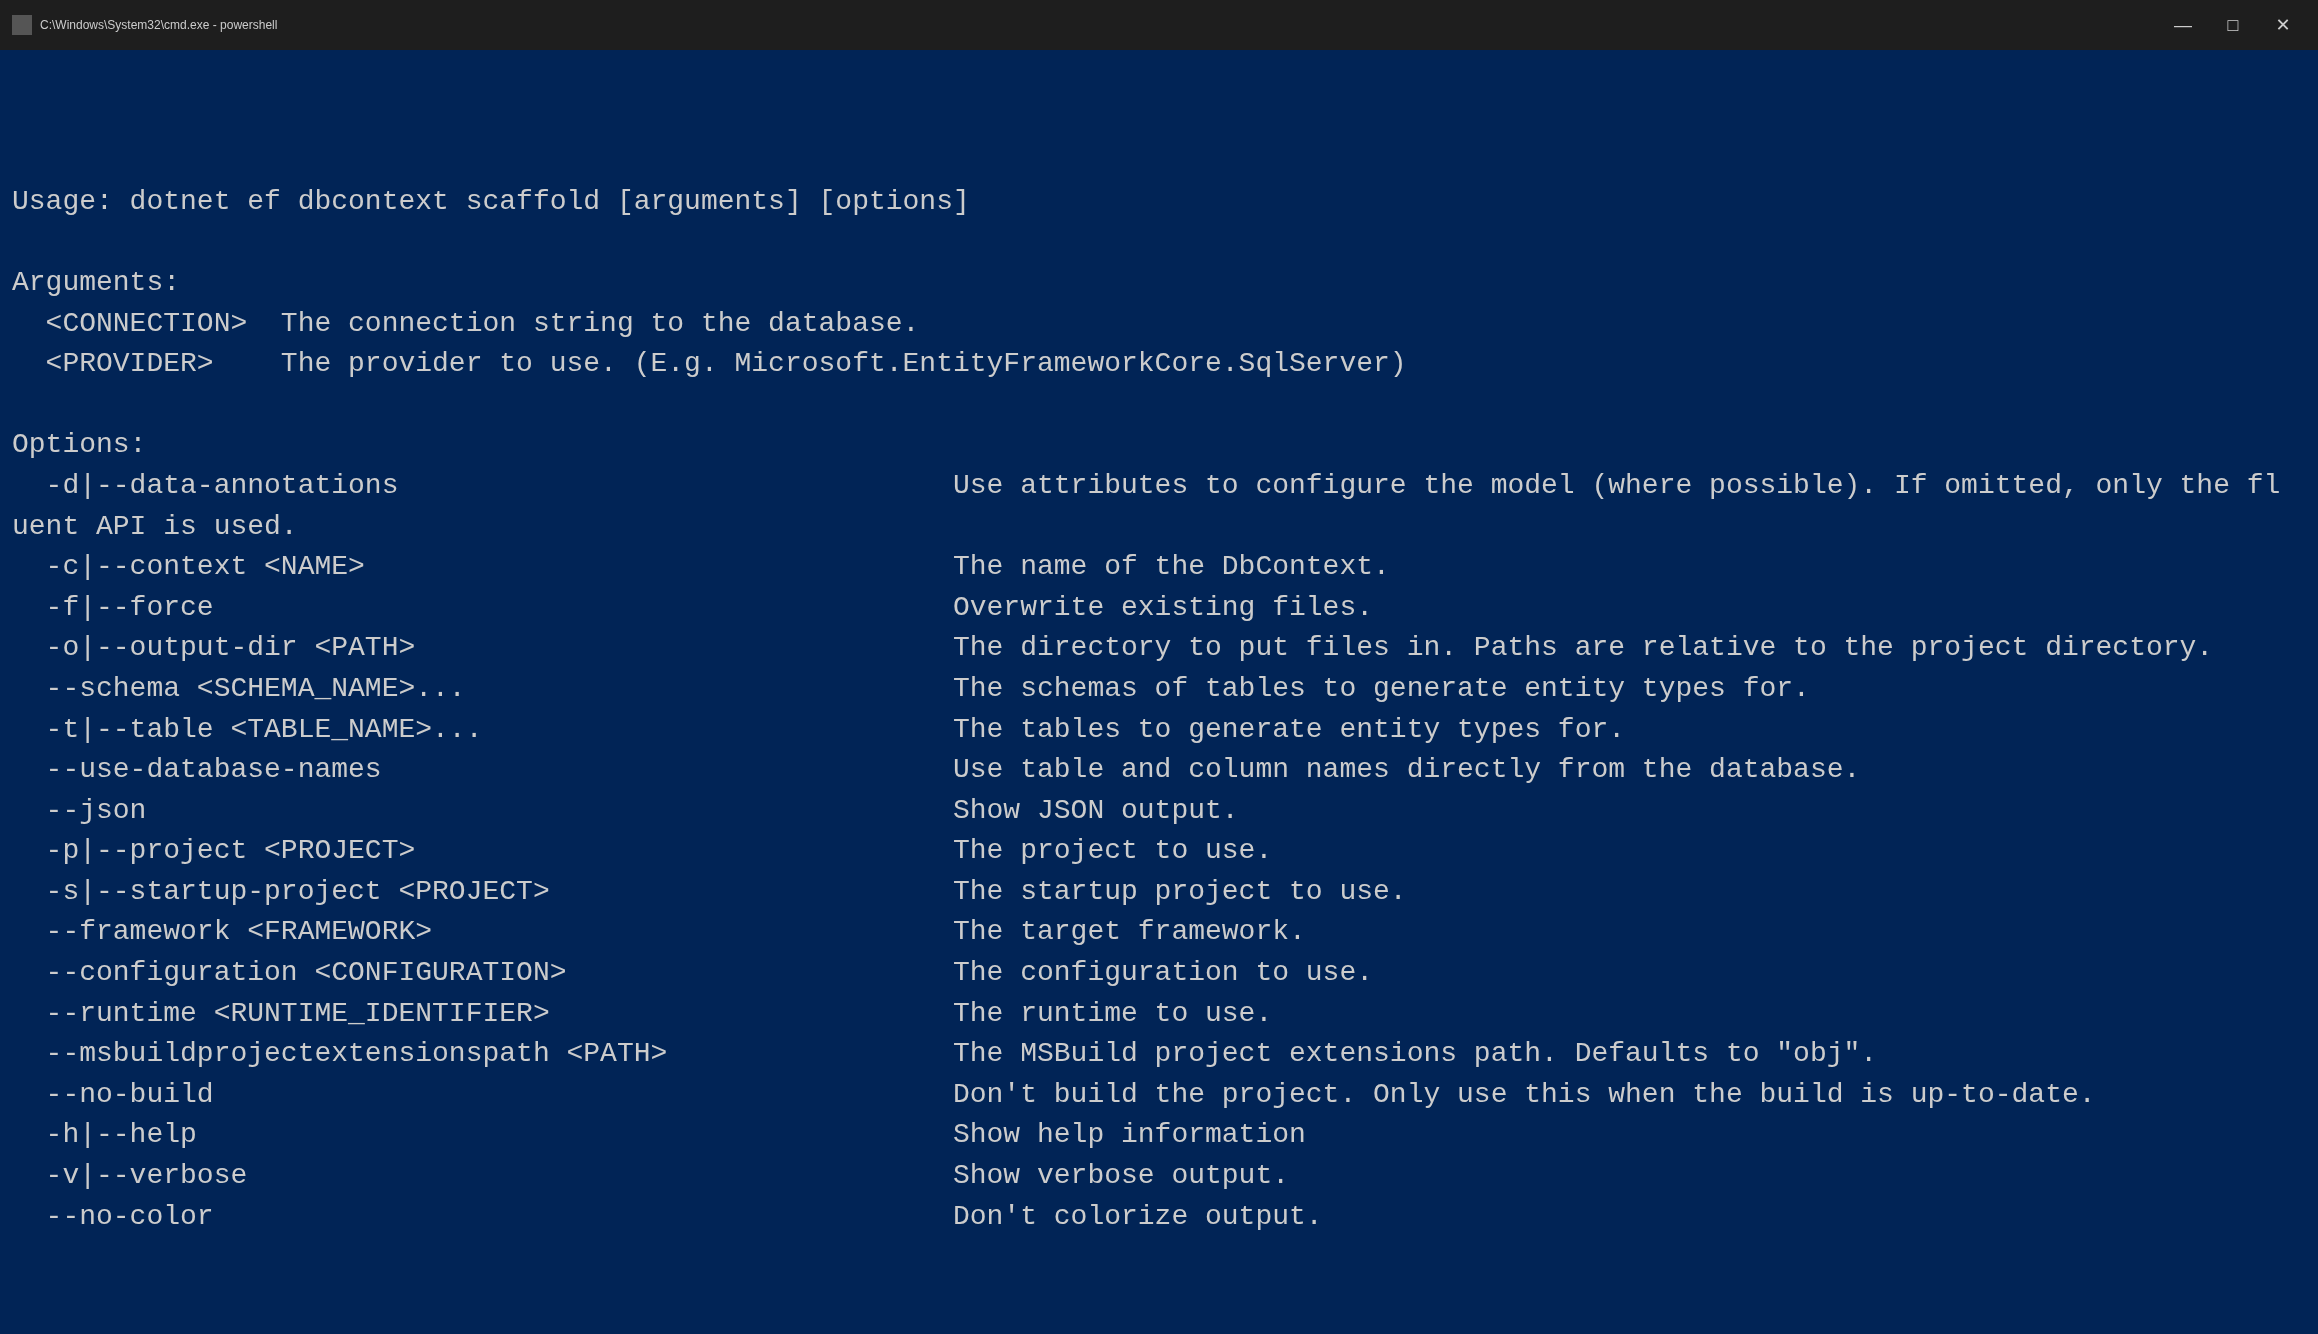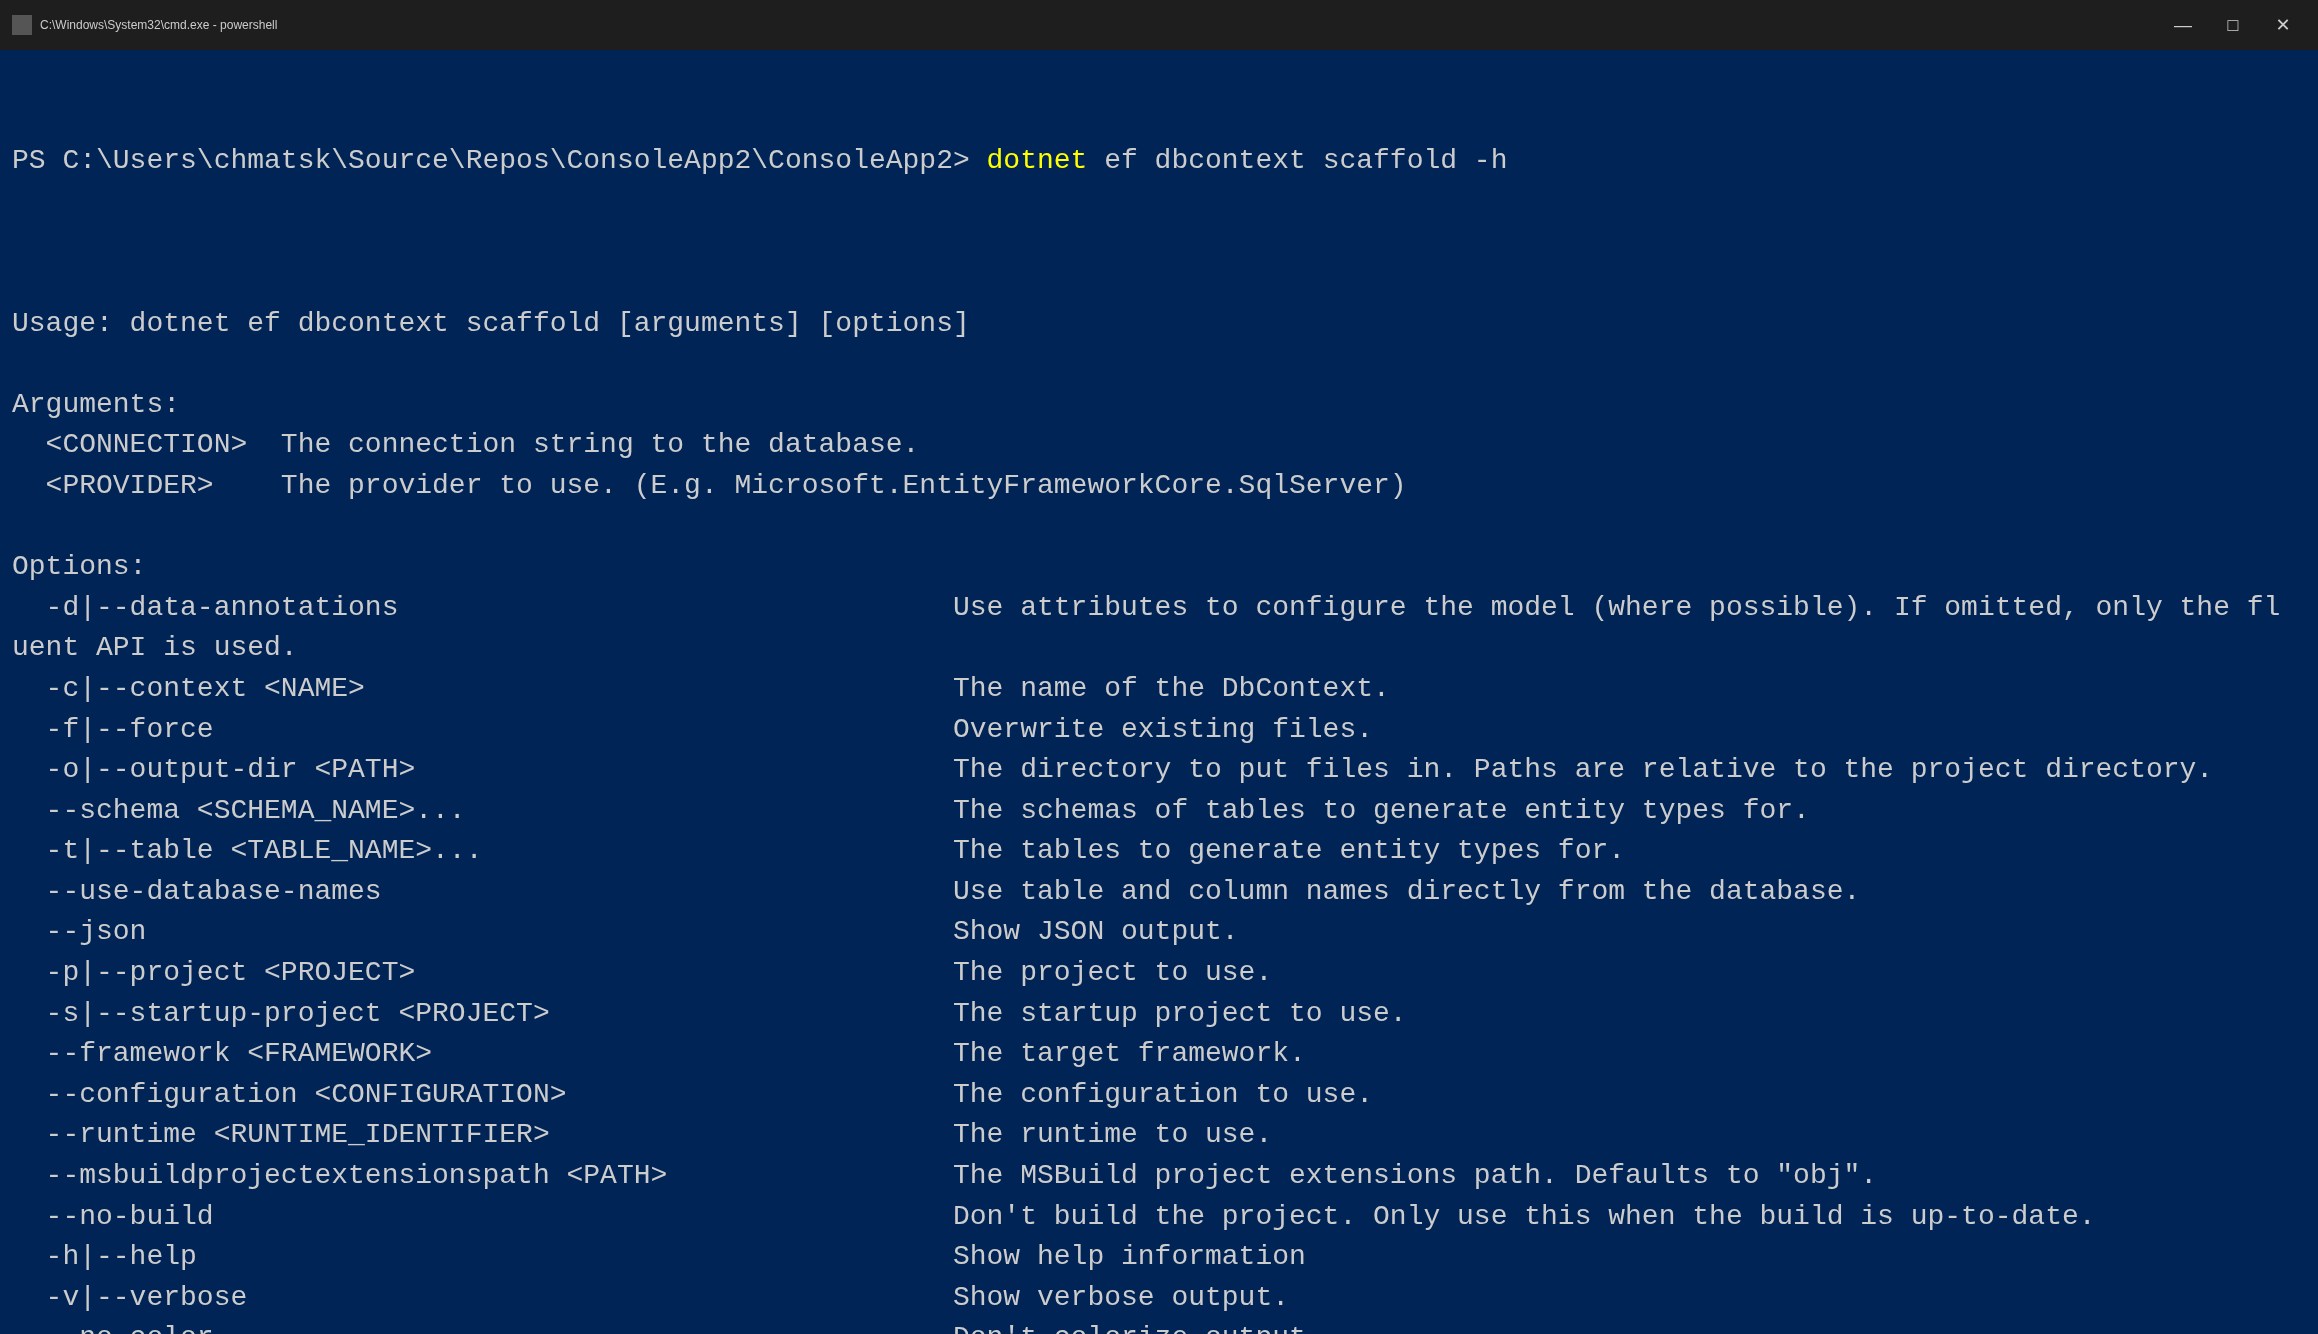--- a/index.html
+++ b/index.html
@@ -103,16 +103,15 @@
     <span class="title-bar-text">C:\Windows\System32\cmd.exe - powershell</span>
   </div>
   <div class="title-bar-controls">
     <div class="title-bar-btn">—</div>
     <div class="title-bar-btn">□</div>
     <div class="title-bar-btn close">✕</div>
   </div>
 </div>
 
 <div class="terminal-body">
-  <div class="prompt-line"><span>PS C:\Users\chmatsk\Source\Repos\ConsoleApp2\ConsoleApp2&gt; </span><span class="cmd-highlight">dotnet</span><span> ef dbcontext scaffold -h</span></div>
   <div class="content-text" id="output-lines"><div>&nbsp;</div><div>Usage: dotnet ef dbcontext scaffold [arguments] [options]</div><div>&nbsp;</div><div>Arguments:</div><div>  &lt;CONNECTION&gt;  The connection string to the database.</div><div>  &lt;PROVIDER&gt;    The provider to use. (E.g. Microsoft.EntityFrameworkCore.SqlServer)</div><div>&nbsp;</div><div>Options:</div><div>  -d|--data-annotations                                 Use attributes to configure the model (where possible). If omitted, only the fl</div><div>uent API is used.</div><div>  -c|--context &lt;NAME&gt;                                   The name of the DbContext.</div><div>  -f|--force                                            Overwrite existing files.</div><div>  -o|--output-dir &lt;PATH&gt;                                The directory to put files in. Paths are relative to the project directory.</div><div>  --schema &lt;SCHEMA_NAME&gt;...                             The schemas of tables to generate entity types for.</div><div>  -t|--table &lt;TABLE_NAME&gt;...                            The tables to generate entity types for.</div><div>  --use-database-names                                  Use table and column names directly from the database.</div><div>  --json                                                Show JSON output.</div><div>  -p|--project &lt;PROJECT&gt;                                The project to use.</div><div>  -s|--startup-project &lt;PROJECT&gt;                        The startup project to use.</div><div>  --framework &lt;FRAMEWORK&gt;                               The target framework.</div><div>  --configuration &lt;CONFIGURATION&gt;                       The configuration to use.</div><div>  --runtime &lt;RUNTIME_IDENTIFIER&gt;                        The runtime to use.</div><div>  --msbuildprojectextensionspath &lt;PATH&gt;                 The MSBuild project extensions path. Defaults to "obj".</div><div>  --no-build                                            Don't build the project. Only use this when the build is up-to-date.</div><div>  -h|--help                                             Show help information</div><div>  -v|--verbose                                          Show verbose output.</div><div>  --no-color                                            Don't colorize output.</div></div>
   
 </div>
 
 </body></html>

